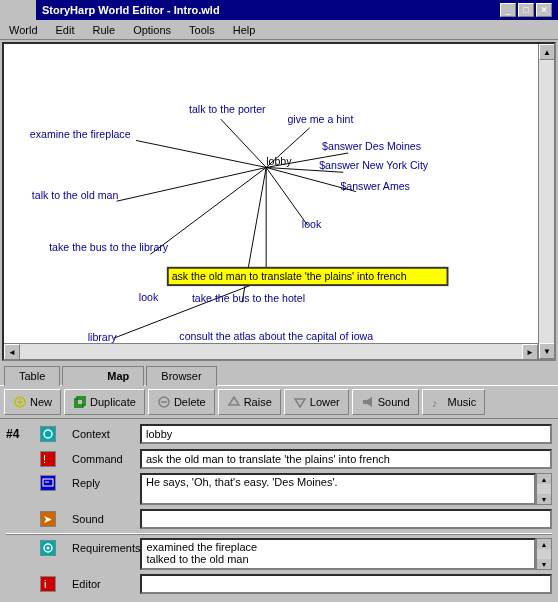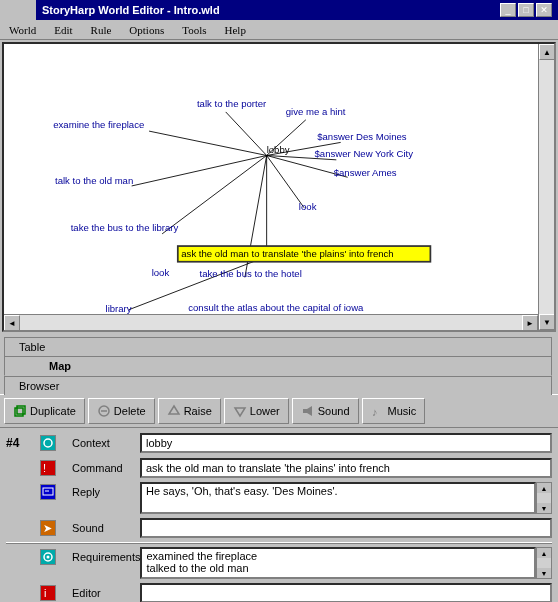--- a/index.html
+++ b/index.html
@@ -38,21 +38,20 @@
 
     
     .menu-bar {
       background: #c0c0c0;
       border-bottom: 1px solid #808080;
       padding: 2px 4px;
       display: flex;
       gap: 8px;
       height: 20px;
       align-items: center;
-      font-family: Liberation Serif, serif;
     }
     .menu-item {
       padding: 1px 5px;
       cursor: pointer;
       font-size: 11px;
     }
 
     
     .main-area {
       display: flex;
@@ -106,21 +105,20 @@
       top: 0; left: 0;
       width: calc(100% - 16px);
       height: calc(100% - 16px);
     }
 
     
     .tabs-row {
       display: flex;
       padding: 2px 4px 0 4px;
       background: #c0c0c0;
-      flex-direction: column;
     }
     .tab {
       padding: 3px 14px;
       background: #c0c0c0;
       border: 1px solid #808080;
       border-bottom: none;
       cursor: pointer;
       font-size: 11px;
       margin-right: 2px;
       position: relative;
@@ -334,20 +332,30 @@
   <div class="tabs-row">
     <div class="tab">Table</div>
     <div class="tab active">Map</div>
     <div class="tab">Browser</div>
   </div>
 
   <div class="toolbar">
     <button class="tool-btn">
       <span class="btn-icon">
         <svg width="14" height="14" viewBox="0 0 14 14">
+            <circle cx="7" cy="7" r="5" fill="none" stroke="#c0c000" stroke-width="1.5"></circle>
+            <line x1="7" y1="4" x2="7" y2="10" stroke="#c0c000" stroke-width="1.5"></line>
+            <line x1="4" y1="7" x2="10" y2="7" stroke="#c0c000" stroke-width="1.5"></line>
+          </svg>
+      </span>
+      <span>New</span>
+    </button>
+    <button class="tool-btn">
+      <span class="btn-icon">
+        <svg width="14" height="14" viewBox="0 0 14 14">
             <rect x="2" y="4" width="8" height="8" fill="none" stroke="#008000" stroke-width="1.5"></rect>
             <rect x="4" y="2" width="8" height="8" fill="none" stroke="#008000" stroke-width="1.5"></rect>
           </svg>
       </span>
       <span>Duplicate</span>
     </button>
     <button class="tool-btn">
       <span class="btn-icon">
         <svg width="14" height="14" viewBox="0 0 14 14">
             <circle cx="7" cy="7" r="5" fill="none" stroke="#808080" stroke-width="1.5"></circle>

